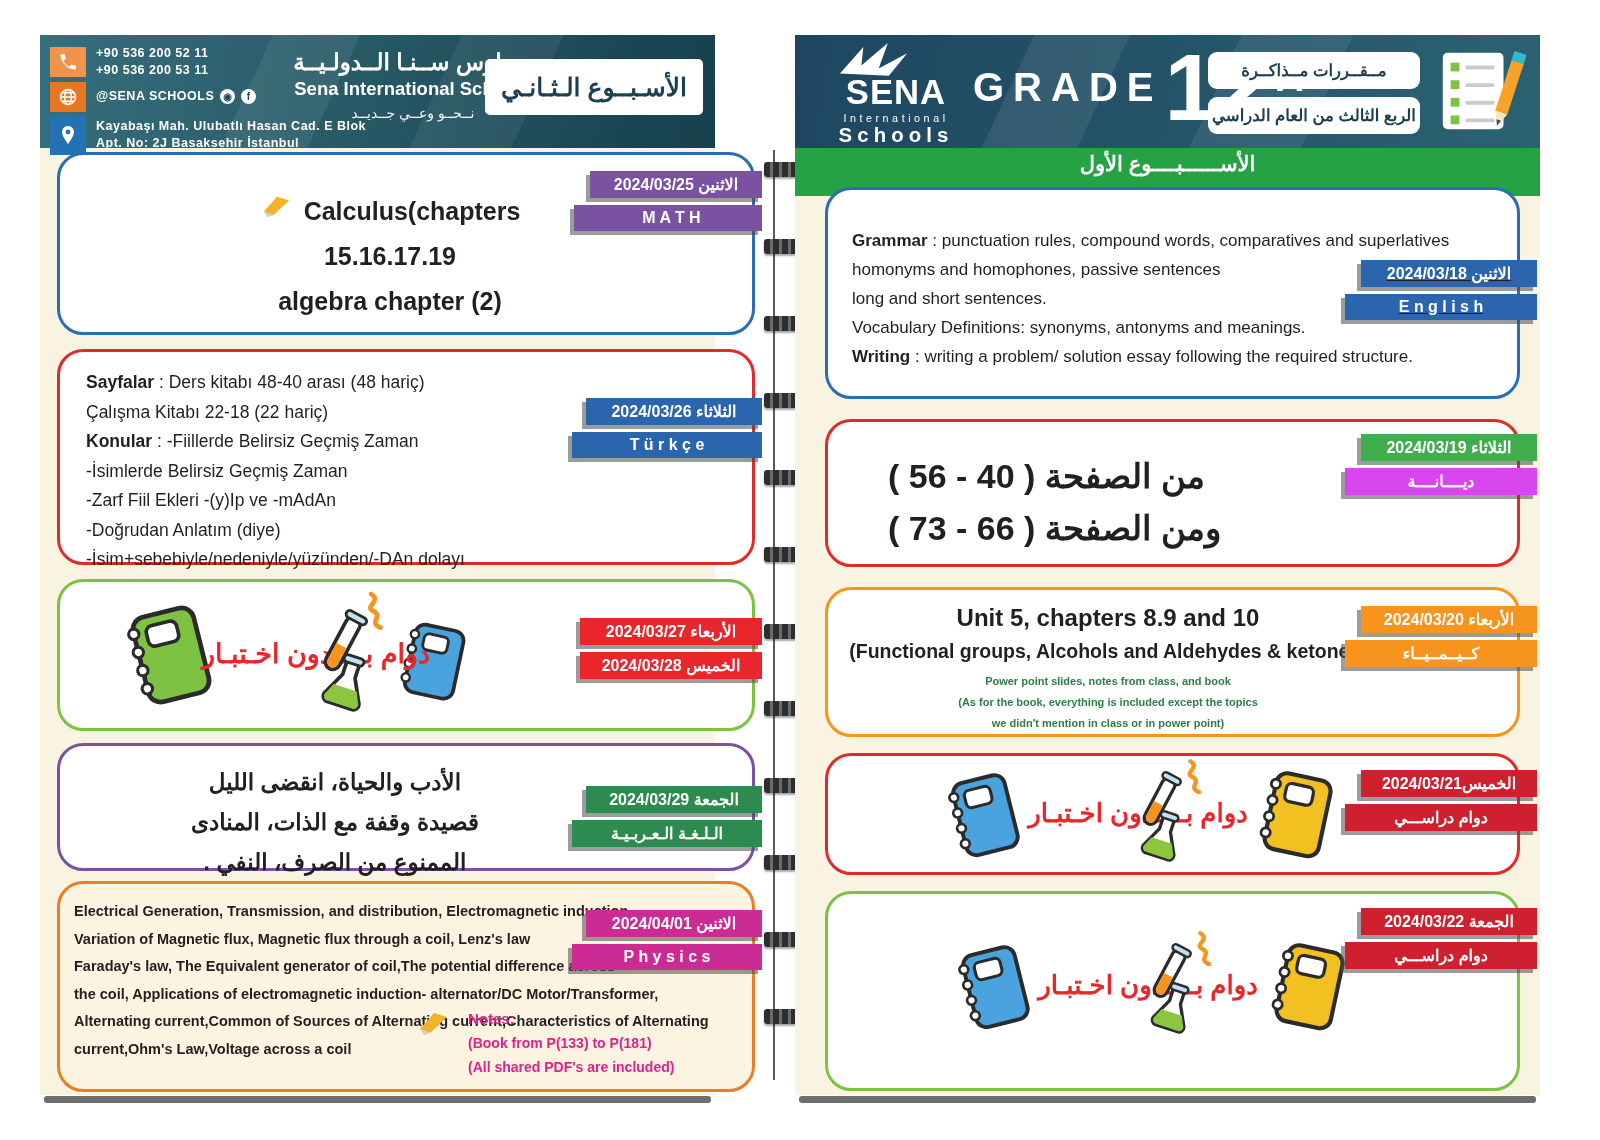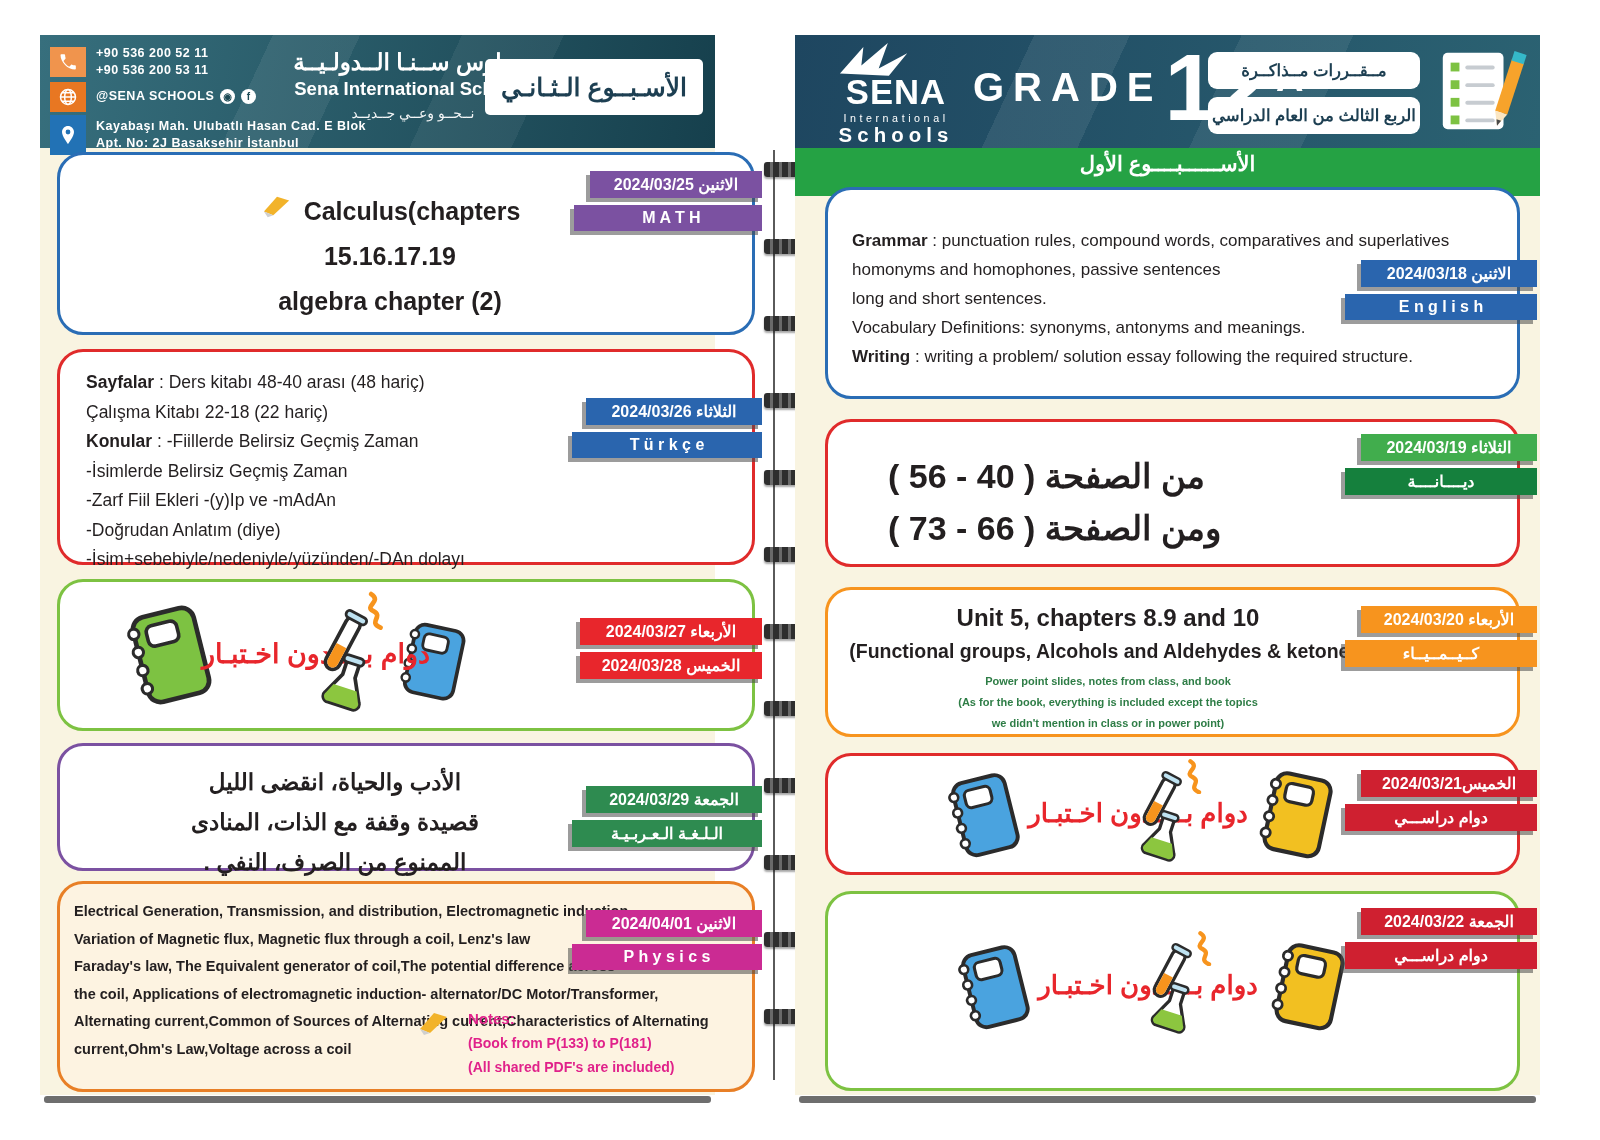--- a/index.html
+++ b/index.html
@@ -324,37 +324,37 @@
               <rect x="70" y="6" width="13" height="10" fill="#35b8c9"></rect>
               <polygon points="70,70 83,70 76.5,84" fill="#fbe6c2"></polygon>
               <polygon points="74,78 79,78 76.5,84" fill="#4a4a4a"></polygon>
             </g>
         </svg>
       </div>
       <div class="green-bar">الأســــــبــــوع الأول</div>
     </header>
 
     <div class="card" style="left:30px;top:152px;width:695px;height:212px;border-color:#2a6db5;">
-      <div class="tags" style="top:70px;right:-20px;">
+      <div class="tags" style="top:70px;right:-20px;text-decoration:underline;">
         <div class="tag" dir="rtl" style="min-width: 176px; background: rgb(42, 101, 174);">الاثنين 2024/03/18</div>
         <div class="tag" style="min-width: 192px; background: rgb(42, 101, 174);">E n g l i s h</div>
       </div>
       <div class="eng-lines">
         <p><b>Grammar</b><span> : punctuation rules, compound words, comparatives and superlatives</span></p>
         <p><b></b><span>homonyms and homophones, passive sentences</span></p>
         <p><b></b><span>long and short sentences.</span></p>
         <p><b></b><span> Vocabulary Definitions: synonyms, antonyms and meanings.</span></p>
         <p><b>Writing</b><span> :  writing a problem/ solution essay following the required structure.</span></p>
       </div>
     </div>
 
     <div class="card" style="left:30px;top:384px;width:695px;height:148px;border-color:#e02b2b;">
       <div class="tags" style="top:12px;right:-20px;">
         <div class="tag" dir="rtl" style="min-width: 176px; background: rgb(65, 173, 77);">الثلاثاء 2024/03/19</div>
-        <div class="tag" dir="rtl" style="min-width: 192px; background: #15803d;">ديــــانــــة</div>
+        <div class="tag" dir="rtl" style="min-width: 192px; background: #d946ef;">ديــــانــــة</div>
       </div>
       <div class="rel-body" dir="rtl">
         <div>من الصفحة ( 40 - 56 )</div>
         <div>ومن الصفحة ( 66 - 73 )</div>
       </div>
     </div>
 
     <div class="card" style="left:30px;top:552px;width:695px;height:150px;border-color:#f7941e;">
       <div class="tags" style="top:16px;right:-20px;">
         <div class="tag" dir="rtl" style="min-width: 176px; background: rgb(247, 148, 30);">الأربعاء 2024/03/20</div>

